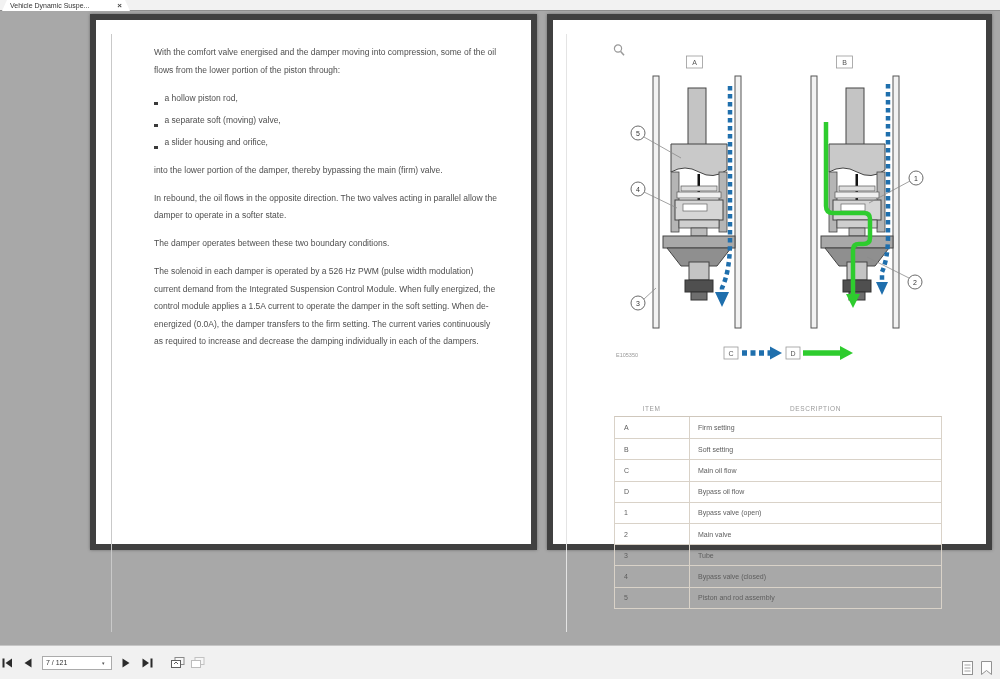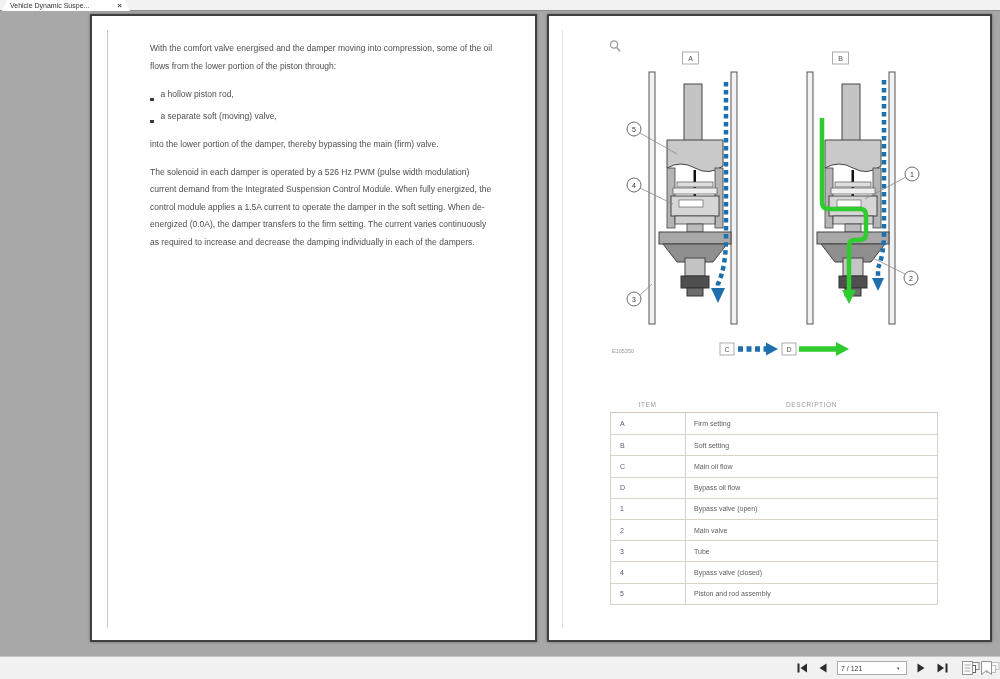--- a/index.html
+++ b/index.html
@@ -9,22 +9,22 @@
   
   .tabbar { position:absolute; left:0; top:0; width:1000px; height:11px;
             background:#f2f2f2; border-bottom:1px solid #8e8e8e; z-index:5; }
   .tab { position:absolute; left:2px; top:0; width:128px; height:11px;
          background:#ffffff; clip-path:polygon(5px 0, calc(100% - 5px) 0, 100% 100%, 0 100%);
          display:flex; align-items:center; padding:0 8px; }
   .tab-label { font-size:7px; color:#333; white-space:nowrap; flex:1; }
   .tab-close { font-size:8px; color:#444; font-weight:bold; margin-left:4px; line-height:1; cursor:default; }
 
   
-  .page { position:absolute; top:14px; height:628px; background:#ffffff;
-          border:2px solid #404040; box-shadow:0 0 3px rgba(0,0,0,0.35);padding-left:46px; }
+  .page { position:absolute; top:14px; height:536px; background:#ffffff;
+          border:6px solid #404040; box-shadow:0 0 3px rgba(0,0,0,0.35);padding-left:46px; }
   .page-left  { left:90px;  width:447px; }
   .page-right { left:547px; width:445px; }
   .margin-rule { position:absolute; top:14px; width:1px; height:598px; }
   .page-left  .margin-rule { left:15px; background:#c9c9c9; }
   .page-right .margin-rule { left:13px; background:#e4e4e4; }
 
   
   .doc-text { position:absolute; left:58px; top:24px; width:344px;
               font-size:8.5px; line-height:17.5px; color:#4e4e4e; }
   .doc-text p { margin:0 0 10.5px 0; }
@@ -50,23 +50,23 @@
   .tbl-head .h-item { width:75px; text-align:center; }
   .tbl-head .h-desc { flex:1; text-align:center; }
   .tbl-body { border:1px solid #d9d2c8; border-top:1px solid #cfc7bc; }
   .tbl-row { display:flex; height:21.2px; align-items:center; }
   .tbl-row + .tbl-row { border-top:1px solid #d9d2c8; }
   .cell-item { width:75px; padding-left:9px; border-right:1px solid #d9d2c8;
                height:100%; display:flex; align-items:center; }
   .cell-desc { flex:1; padding-left:8px; }
 
   
-  .toolbar { position:absolute; left:0; bottom:0; width:1000px; height:23px;
+  .toolbar { position:absolute; left:0; bottom:0; width:1000px; height:34px;
              background:#f1f1f1; border-top:1px solid #c6c6c6;
-             display:flex; align-items:center; justify-content:flex-end; }
+             display:flex; align-items:center; justify-content:flex-start; }
   .nav-group { display:flex; align-items:center; gap:7px; }
   .nav-btn { width:14px; height:12px; display:flex; align-items:center; justify-content:center; cursor:default; }
   .page-field-wrap { width:70px; height:14px; background:#fff; border:1px solid #ababab;
                      display:flex; align-items:center; padding:0 3px; }
   .page-field { border:none; outline:none; width:56px; font-size:7px; color:#333;
                 font-family:"Liberation Sans", sans-serif; background:transparent; }
   .field-caret { font-size:5px; color:#555; }
   .view-group { display:flex; align-items:center; gap:6px; margin-left:10px; }
   .right-icons { position:absolute; right:8px; bottom:4px; display:flex; gap:8px; }
 </style>
@@ -86,22 +86,28 @@
     <p>With the comfort valve energised and the damper moving into compression, some of the oil flows from the lower portion of the piston through:</p>
     <ul class="bullet-list">
       <li>
           <span class="bullet-sq"></span>
           <span>a hollow piston rod,</span>
         </li>
       <li>
           <span class="bullet-sq"></span>
           <span>a separate soft (moving) valve,</span>
         </li>
+      <li>
+          <span class="bullet-sq"></span>
+          <span>a slider housing and orifice,</span>
+        </li>
     </ul>
     <p>into the lower portion of the damper, thereby bypassing the main (firm) valve.</p>
+    <p>In rebound, the oil flows in the opposite direction. The two valves acting in parallel allow the damper to operate in a softer state.</p>
+    <p>The damper operates between these two boundary conditions.</p>
     <p>The solenoid in each damper is operated by a 526 Hz PWM (pulse width modulation) current demand from the Integrated Suspension Control Module. When fully energized, the control module applies a 1.5A current to operate the damper in the soft setting. When de-energized (0.0A), the damper transfers to the firm setting. The current varies continuously as required to increase and decrease the damping individually in each of the dampers.</p>
   </div>
 </div>
 
 <div class="page page-right">
   <div class="margin-rule"></div>
 
   <svg class="magnifier" width="14" height="16">
     <circle cx="6" cy="5.5" r="3.6" fill="none" stroke="#9a9a9a" stroke-width="1.2"></circle>
     <line x1="8.7" y1="8.4" x2="12" y2="12.3" stroke="#9a9a9a" stroke-width="1.5"></line>

